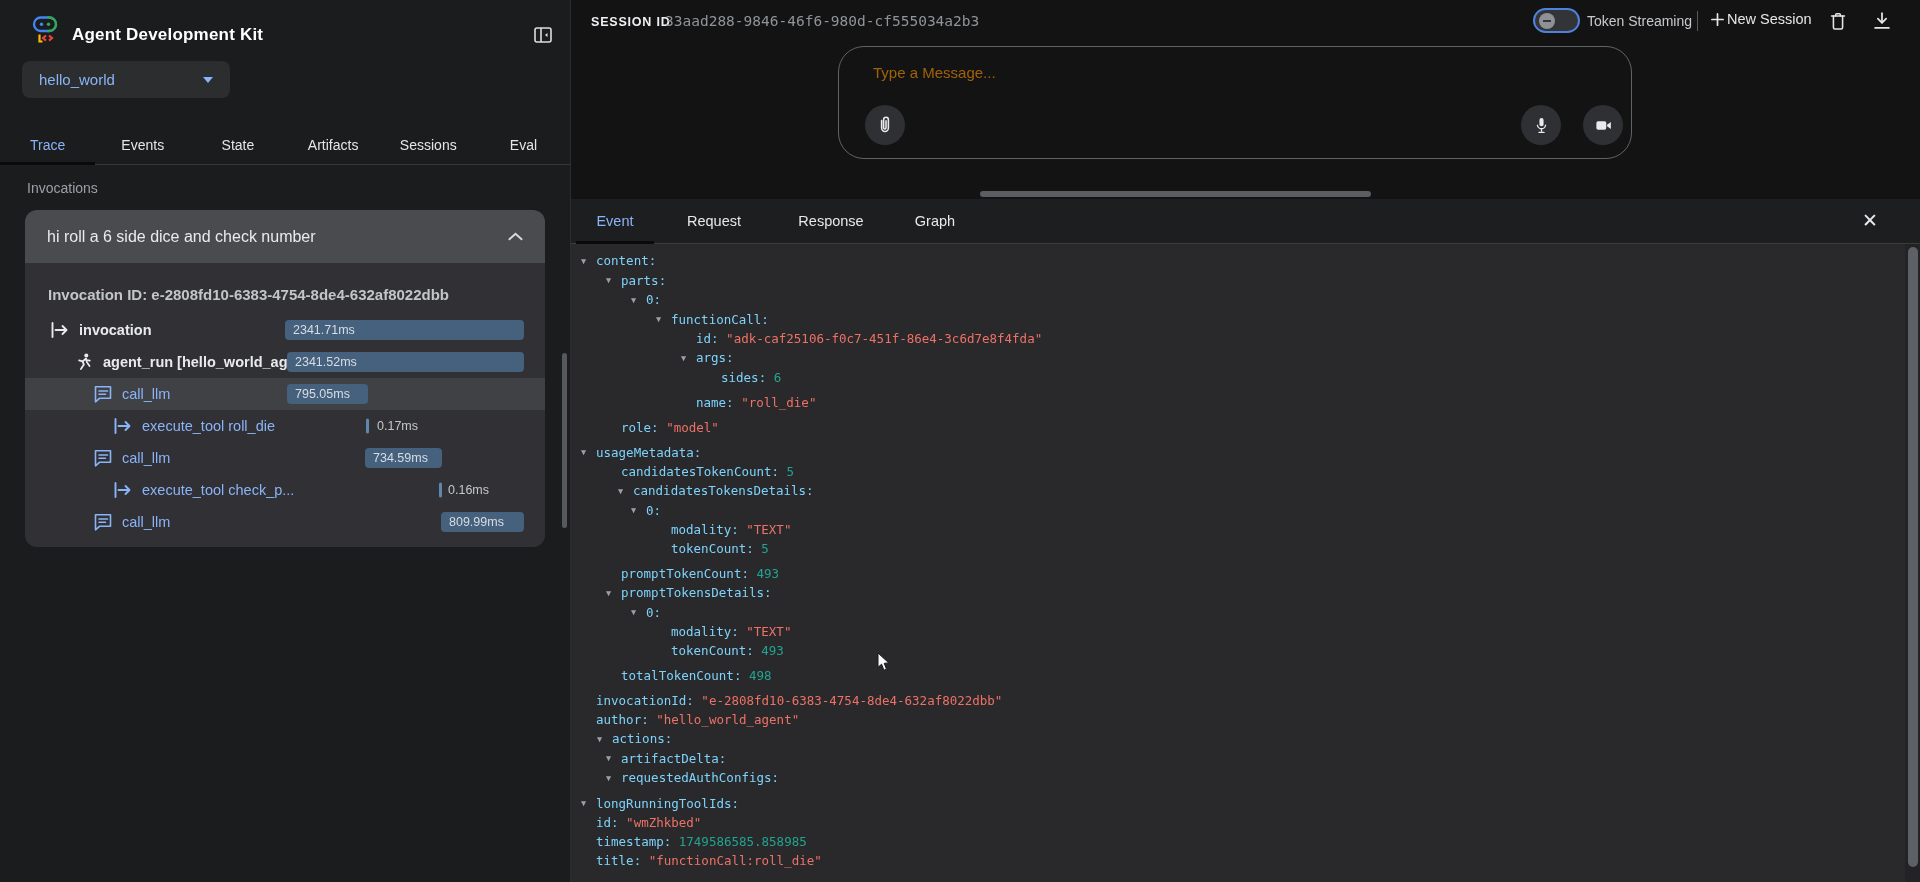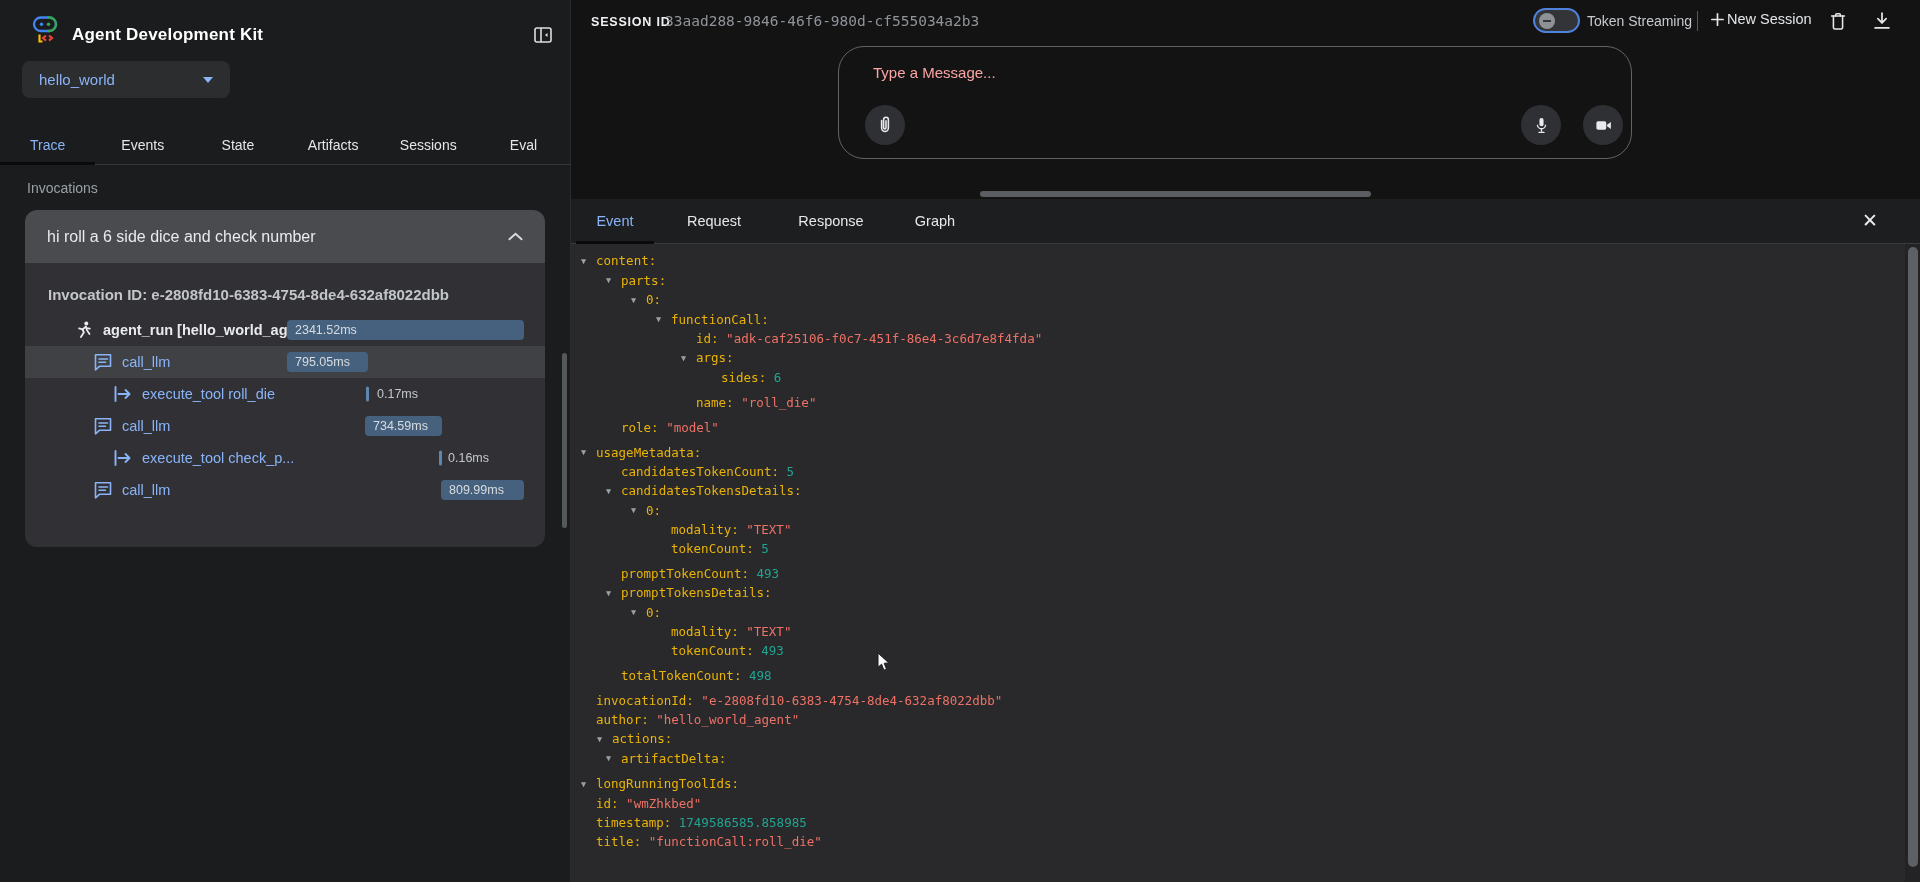--- a/index.html
+++ b/index.html
@@ -69,21 +69,21 @@
   .tok-label{ position:absolute; left:1016px; top:13px; font-size:14px; color:#c6c9cd; }
   .vsep{ position:absolute; left:1126px; top:11px; width:1px; height:20px; background:#55585c; }
   .new-session{ position:absolute; left:1139px; top:11px; display:flex; align-items:center; gap:2px;
                 color:#e4e6e8; font-size:14.5px; cursor:pointer; }
   .icon-btn{ position:absolute; top:10px; width:22px; height:22px; cursor:pointer; }
   .trash-btn{ left:1256px; } .dl-btn{ left:1300px; }
 
   .chat{ position:absolute; left:0; top:44px; width:1349px; height:155px; }
   .msg-box{ position:absolute; left:267px; top:2px; width:794px; height:113px;
             border:1px solid #5f6368; border-radius:26px; }
-  .placeholder{ position:absolute; left:34px; top:17px; font-size:15px; color:#fca5a5; }
+  .placeholder{ position:absolute; left:34px; top:17px; font-size:15px; color:#a16207; }
   .circle{ position:absolute; width:40px; height:40px; border-radius:50%; background:#2f3033;
            display:flex; align-items:center; justify-content:center; cursor:pointer; }
   .attach{ left:26px; top:58px; } .mic{ left:682px; top:58px; } .cam{ left:744px; top:58px; }
   .h-scrollbar{ position:absolute; left:409px; top:147px; width:391px; height:6px;
                 border-radius:3px; background:#5a5d61; cursor:pointer; }
 
   .detail-tabs{ position:absolute; left:0; top:199px; width:1349px; height:45px;
                 background:#1d1e20; border-bottom:1px solid #3a3b3d; }
   .d-tab{ position:absolute; top:0; height:44px; line-height:44px; text-align:center;
           font-size:14.5px; color:#e6e8ea; cursor:pointer; }
@@ -93,21 +93,21 @@
   .close-x{ position:absolute; left:1277px; top:0; width:44px; height:44px; text-align:center;
             line-height:44px; font-size:19px; color:#e8eaed; cursor:pointer; }
 
   .json-panel{ position:absolute; left:0; top:244px; width:1334px; height:638px; background:#29292b;
                padding:7px 0 0 10px; font-family:"DejaVu Sans Mono", monospace; font-size:12.5px;
                overflow:hidden; }
   .jline{ line-height:19px; white-space:nowrap; }
   .jline.gap{ margin-top:6px; }
   .jarrow{ display:inline-block; width:15px; color:#9aa0a6; font-size:8.5px; vertical-align:1.5px;
            cursor:pointer; }
-  .jkey{ color:#eab308; }
+  .jkey{ color:#7dd3fc; }
   .jval-string{ color:#ee7166; }
   .jval-number{ color:#21a491; }
 
   .v-scrollbar{ position:absolute; left:1334px; top:244px; width:15px; height:638px; background:#232325; }
   .v-thumb{ position:absolute; left:2.5px; top:3px; width:10px; height:620px; background:#5d6064;
             border-radius:5px; cursor:pointer; }
   .cursor{ position:absolute; left:306px; top:652px; pointer-events:none; }
 </style>
 </head>
 <body>
@@ -152,20 +152,31 @@
     <section class="inv-card">
       <header class="inv-card-header">
         <span class="inv-title">hi roll a 6 side dice and check number</span>
         <svg class="chev-up" width="15" height="9" viewBox="0 0 16 9" fill="none" stroke="#d8dadd" stroke-width="2" stroke-linecap="round">
           <path d="M1.5 7.5L8 1.5l6.5 6"></path>
         </svg>
       </header>
       <div class="inv-card-body">
         <div class="inv-id">Invocation ID: e-2808fd10-6383-4754-8de4-632af8022dbb</div>
         <div class="trace-rows" id="traceRows">
+            <div class="trow">
+              <span class="ticon c-white" style="left: 25px;">
+                <svg viewBox="0 0 20 17" fill="none" stroke="currentColor" stroke-width="1.9" stroke-linecap="round" stroke-linejoin="round">
+                  <path d="M2.5 1.5v14"></path>
+                  <path d="M5.5 8.5h10.5"></path>
+                  <path d="M12.5 4.5l4 4-4 4"></path>
+                </svg>
+              </span>
+              <span class="tlabel c-white" style="left: 54px;">invocation</span>
+              <span class="tbar" style="left: 260px; width: 239px;">2341.71ms</span>
+            </div>
             <div class="trow">
               <span class="ticon c-white" style="left: 49px;">
                 <svg viewBox="0 0 20 20" fill="none" stroke="currentColor" stroke-width="1.8" stroke-linecap="round">
                   <circle cx="12.3" cy="3.4" r="2" fill="currentColor" stroke="none"></circle>
                   <path d="M11.8 6.6l-3.3 2.9 1.4 3-3 4.5"></path>
                   <path d="M11.8 6.6l1.1 3.6 2.6 3.8"></path>
                   <path d="M8.7 9.3l-3.6-.9"></path>
                   <path d="M12.6 8.2l3.2.5"></path>
                 </svg>
               </span>
@@ -305,34 +316,35 @@
         <div class="jline" style="margin-left: 25px;"><span class="jarrow">▼</span><span class="jkey">parts:</span></div>
         <div class="jline" style="margin-left: 50px;"><span class="jarrow">▼</span><span class="jkey">0:</span></div>
         <div class="jline" style="margin-left: 75px;"><span class="jarrow">▼</span><span class="jkey">functionCall:</span></div>
         <div class="jline" style="margin-left: 100px;"><span class="jarrow"></span><span class="jkey">id:</span><span class="jval-string"> "adk-caf25106-f0c7-451f-86e4-3c6d7e8f4fda"</span></div>
         <div class="jline" style="margin-left: 100px;"><span class="jarrow">▼</span><span class="jkey">args:</span></div>
         <div class="jline" style="margin-left: 125px;"><span class="jarrow"></span><span class="jkey">sides:</span><span class="jval-number"> 6</span></div>
         <div class="jline gap" style="margin-left: 100px;"><span class="jarrow"></span><span class="jkey">name:</span><span class="jval-string"> "roll_die"</span></div>
         <div class="jline gap" style="margin-left: 25px;"><span class="jarrow"></span><span class="jkey">role:</span><span class="jval-string"> "model"</span></div>
         <div class="jline gap" style="margin-left: 0px;"><span class="jarrow">▼</span><span class="jkey">usageMetadata:</span></div>
         <div class="jline" style="margin-left: 25px;"><span class="jarrow"></span><span class="jkey">candidatesTokenCount:</span><span class="jval-number"> 5</span></div>
-        <div class="jline" style="margin-left: 25px;"><span class="jarrow">▼</span><span class="jkey">candidatesTokensDetails:</span></div>
+        <div class="jline" style="margin-left: 37px;"><span class="jarrow">▼</span><span class="jkey">candidatesTokensDetails:</span></div>
         <div class="jline" style="margin-left: 50px;"><span class="jarrow">▼</span><span class="jkey">0:</span></div>
         <div class="jline" style="margin-left: 75px;"><span class="jarrow"></span><span class="jkey">modality:</span><span class="jval-string"> "TEXT"</span></div>
         <div class="jline" style="margin-left: 75px;"><span class="jarrow"></span><span class="jkey">tokenCount:</span><span class="jval-number"> 5</span></div>
         <div class="jline gap" style="margin-left: 25px;"><span class="jarrow"></span><span class="jkey">promptTokenCount:</span><span class="jval-number"> 493</span></div>
         <div class="jline" style="margin-left: 25px;"><span class="jarrow">▼</span><span class="jkey">promptTokensDetails:</span></div>
         <div class="jline" style="margin-left: 50px;"><span class="jarrow">▼</span><span class="jkey">0:</span></div>
         <div class="jline" style="margin-left: 75px;"><span class="jarrow"></span><span class="jkey">modality:</span><span class="jval-string"> "TEXT"</span></div>
         <div class="jline" style="margin-left: 75px;"><span class="jarrow"></span><span class="jkey">tokenCount:</span><span class="jval-number"> 493</span></div>
         <div class="jline gap" style="margin-left: 25px;"><span class="jarrow"></span><span class="jkey">totalTokenCount:</span><span class="jval-number"> 498</span></div>
         <div class="jline gap" style="margin-left: 0px;"><span class="jarrow"></span><span class="jkey">invocationId:</span><span class="jval-string"> "e-2808fd10-6383-4754-8de4-632af8022dbb"</span></div>
         <div class="jline" style="margin-left: 0px;"><span class="jarrow"></span><span class="jkey">author:</span><span class="jval-string"> "hello_world_agent"</span></div>
         <div class="jline" style="margin-left: 16px;"><span class="jarrow">▼</span><span class="jkey">actions:</span></div>
         <div class="jline" style="margin-left: 25px;"><span class="jarrow">▼</span><span class="jkey">artifactDelta:</span></div>
+        <div class="jline" style="margin-left: 25px;"><span class="jarrow">▼</span><span class="jkey">requestedAuthConfigs:</span></div>
         <div class="jline gap" style="margin-left: 0px;"><span class="jarrow">▼</span><span class="jkey">longRunningToolIds:</span></div>
         <div class="jline" style="margin-left: 0px;"><span class="jarrow"></span><span class="jkey">id:</span><span class="jval-string"> "wmZhkbed"</span></div>
         <div class="jline" style="margin-left: 0px;"><span class="jarrow"></span><span class="jkey">timestamp:</span><span class="jval-number"> 1749586585.858985</span></div>
         <div class="jline" style="margin-left: 0px;"><span class="jarrow"></span><span class="jkey">title:</span><span class="jval-string"> "functionCall:roll_die"</span></div>
       </div>
 
     <div class="v-scrollbar">
       <div class="v-thumb"></div>
     </div>
 

